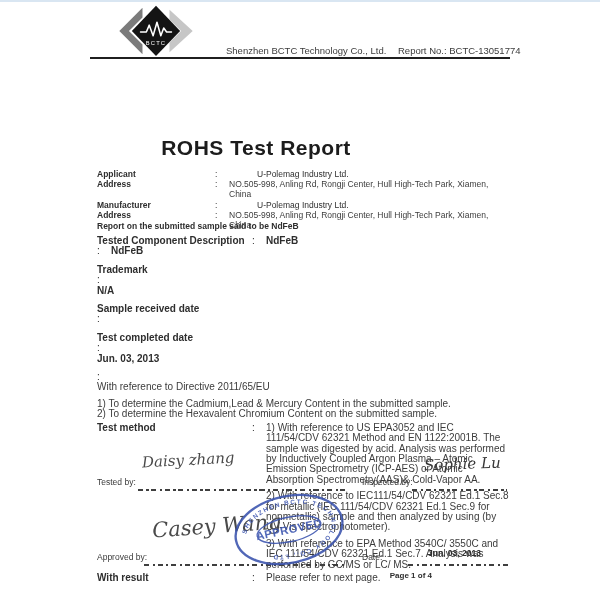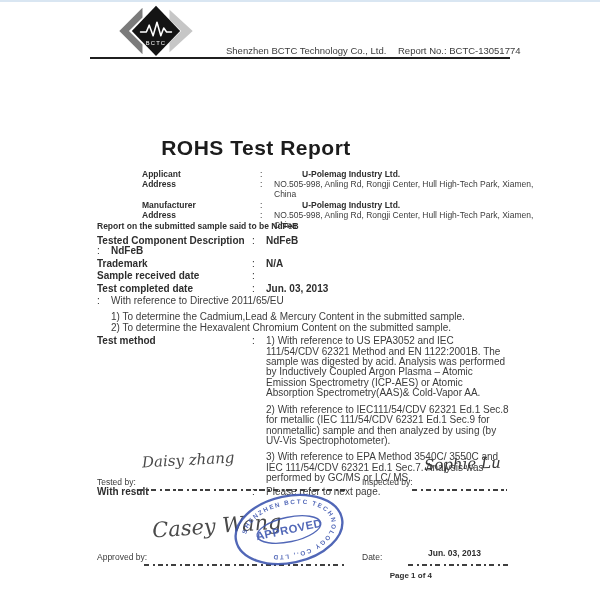--- a/index.html
+++ b/index.html
@@ -11,36 +11,36 @@
   .edge-tint{position:absolute;top:0;left:0;width:600px;height:2px;background:#d9e6f2;}
   
   .logo{position:absolute;left:116px;top:2px;width:80px;height:56px;}
   .header-company{position:absolute;left:226px;top:45px;font-size:9.5px;color:#3c3c3c;}
   .header-reportno{position:absolute;left:398px;top:45px;font-size:9.5px;color:#3c3c3c;}
   .header-rule{position:absolute;left:90px;top:57px;width:420px;height:0;border-top:2px solid #1f1f1f;}
   
   .title{position:absolute;left:0;top:136px;width:512px;text-align:center;
     font-size:21px;font-weight:bold;color:#1c1c1c;letter-spacing:.5px;}
   
-  .app-block{position:absolute;left:97px;top:169px;width:415px;margin-left:45px;}
+  .app-block{position:absolute;left:97px;top:169px;width:415px;}
   .arow{display:flex;line-height:10.2px;font-size:8.5px;}
   .arow .al{width:118px;font-weight:bold;color:#2e2e2e;flex:none;}
   .arow .ac{width:14px;flex:none;color:#2e2e2e;}
   .arow .av{flex:1;color:#3c3c3c;}
-  .arow .av.bold{font-weight:bold;color:#2e2e2e;padding-left:28px;}
+  .arow .av.bold{font-weight:normal;color:#2e2e2e;padding-left:28px;}
   
   .statement{position:absolute;left:97px;top:221px;font-size:8.5px;font-weight:bold;color:#2e2e2e;}
   
   .det-block{position:absolute;left:97px;top:236px;width:412px;}
   .drow{display:flex;line-height:10.4px;font-size:10px;}
   .drow .dl{width:155px;font-weight:bold;color:#2e2e2e;flex:none;}
   .drow .dc{width:14px;flex:none;color:#2e2e2e;}
   .drow .dv{flex:1;color:#3c3c3c;}
   .drow .dv.bold{font-weight:bold;color:#2e2e2e;}
-  .mt2{margin-top:2px;} .mt3{margin-top:3px;}
+  .mt2{margin-top:8px;flex-direction:column;} .mt3{margin-top:3px;}
   .dv p{margin:0;}
   .dv p.gap{margin-top:6px;}
   
   .sig-label{position:absolute;font-size:8.5px;color:#3a3a3a;}
   .sigline{position:absolute;height:1.8px;
     background:repeating-linear-gradient(90deg,#3f3f3f 0 5px,transparent 5px 8.5px,#3f3f3f 8.5px 10.5px,transparent 10.5px 13.5px);}
   .handwrite{position:absolute;font-family:"DejaVu Serif",serif;font-style:italic;color:#4a4a4a;white-space:nowrap;}
   .hw-daisy{left:142px;top:451px;font-size:15px;transform:rotate(-3deg);}
   .hw-sophie{left:424px;top:455px;font-size:15px;transform:rotate(-2deg);color:#383838;}
   .hw-casey{left:152px;top:514px;font-size:21px;transform:rotate(-4deg);}

